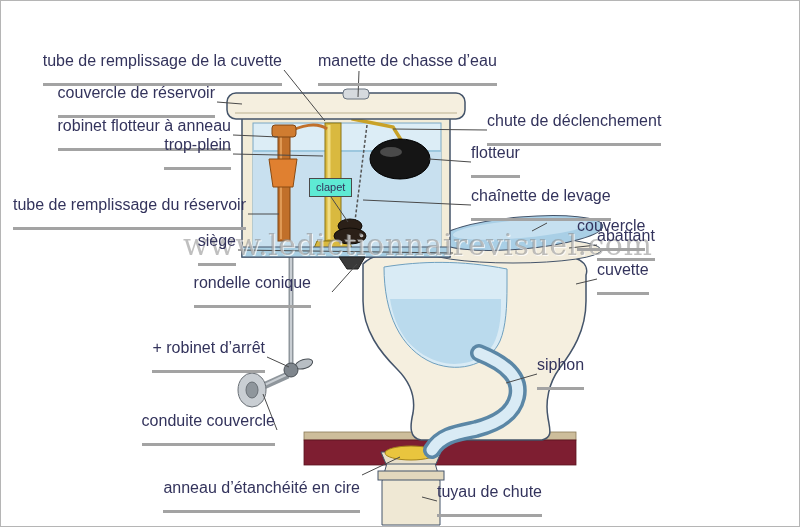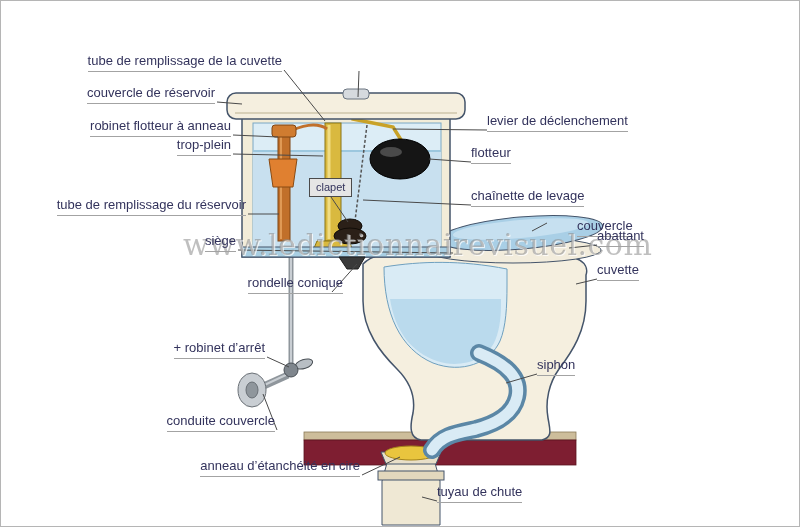--- a/index.html
+++ b/index.html
@@ -8,35 +8,35 @@
     width:798px;height:525px;
     border:1px solid #b5b5b5;
     background:#ffffff;
     overflow:hidden;
     font-family:"Liberation Sans", sans-serif;
   }
   #art{position:absolute;left:0;top:0;z-index:1;}
   .lbl{
     position:absolute;
     z-index:10;
-    font-size:13px;
+    font-size:16px;
     line-height:13px;
     color:#33335c;
-    border-bottom:1px solid #a3a3a3;
-    padding-bottom:4px;
+    border-bottom:3px solid #a3a3a3;
+    padding-bottom:16px;
     white-space:nowrap;
   }
   .lbl-box{
     position:absolute;
     z-index:10;
     font-size:11px;
     line-height:13px;
     color:#33335c;
     border:1px solid #4a4a4a;
-    background:#e5e5e5;
+    background:#5eead4;
     padding:2px 6px;
     white-space:nowrap;
   }
   #watermark{
     position:absolute;
     z-index:6;
     left:182px;top:226px;
     font-family:"DejaVu Serif", serif;
     font-size:30px;
     letter-spacing:0.5px;
@@ -153,28 +153,29 @@
   </svg>
 
   <div id="watermark">www.ledictionnairevisuel.com</div>
 
   <div class="lbl" style="right:517px;top:53px;">tube de remplissage de la cuvette</div>
   <div class="lbl" style="right:584px;top:85px;margin-left:23px;">couvercle de réservoir</div>
   <div class="lbl" style="right:568px;top:118px;">robinet flotteur à anneau</div>
   <div class="lbl" style="right:568px;top:137px;">trop-plein</div>
   <div class="lbl" style="right:553px;top:197px;">tube de remplissage du réservoir</div>
   <div class="lbl" style="right:563px;top:233px;">siège</div>
-  <div class="lbl" style="right:456px;top:275px;text-align:center;">rondelle conique</div>
+  <div class="lbl" style="right:488px;top:275px;text-align:center;">rondelle conique</div>
   <div class="lbl" style="right:534px;top:340px;">+ robinet d’arrêt</div>
   <div class="lbl" style="right:524px;top:413px;">conduite couvercle</div>
-  <div class="lbl" style="right:439px;top:458px;text-align:right;">anneau d’étanchéité en cire</div>
+  <div class="lbl" style="right:439px;top:480px;text-align:right;">anneau d’étanchéité en cire</div>
 
   <div class="lbl-box" style="left:308px;top:177px;">clapet</div>
 
-  <div class="lbl" style="left:486px;top:113px;">levier de déclenchement</div>
+  <div class="lbl" style="left:317px;top:53px;">manette de chasse d’eau</div>
+  <div class="lbl" style="left:486px;top:113px;">chute de déclenchement</div>
   <div class="lbl" style="left:470px;top:145px;">flotteur</div>
   <div class="lbl" style="left:470px;top:188px;">chaînette de levage</div>
   <div class="lbl" style="left:546px;top:218px;margin-left:30px;">couvercle</div>
   <div class="lbl" style="left:596px;top:228px;text-align:right;">abattant</div>
   <div class="lbl" style="left:596px;top:262px;">cuvette</div>
   <div class="lbl" style="left:536px;top:357px;">siphon</div>
   <div class="lbl" style="left:436px;top:484px;">tuyau de chute</div>
 
 </div>
 

